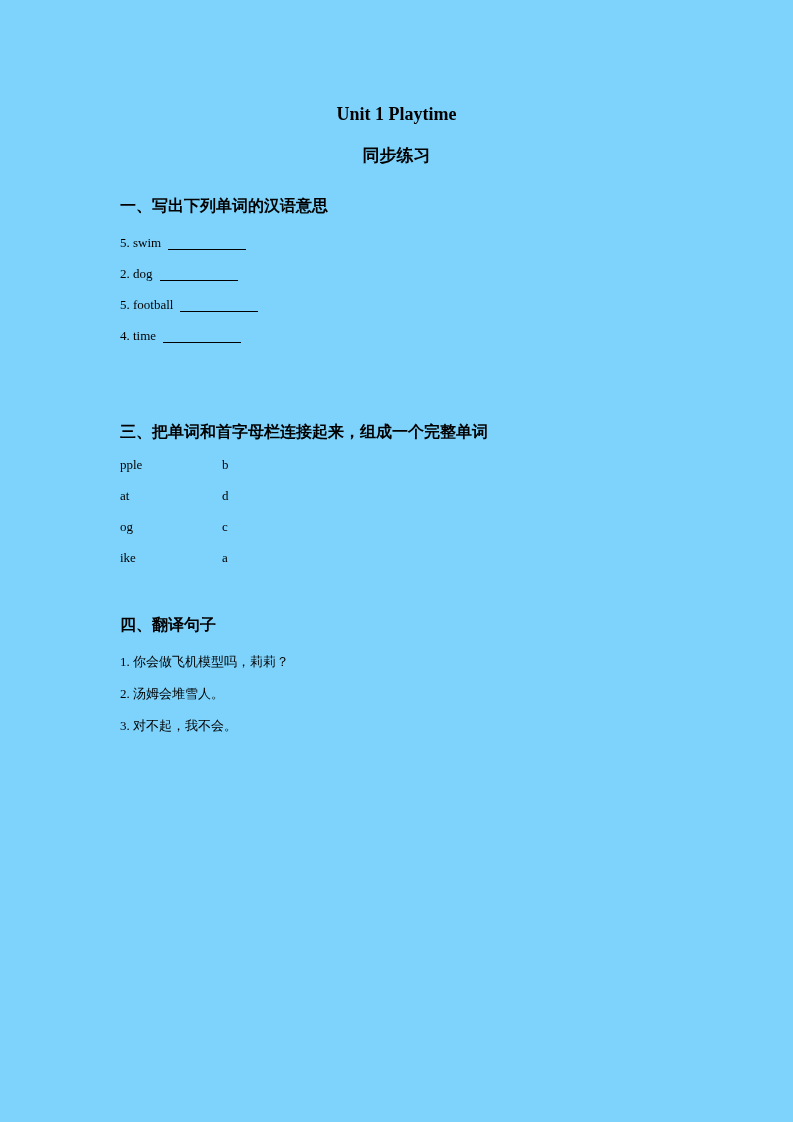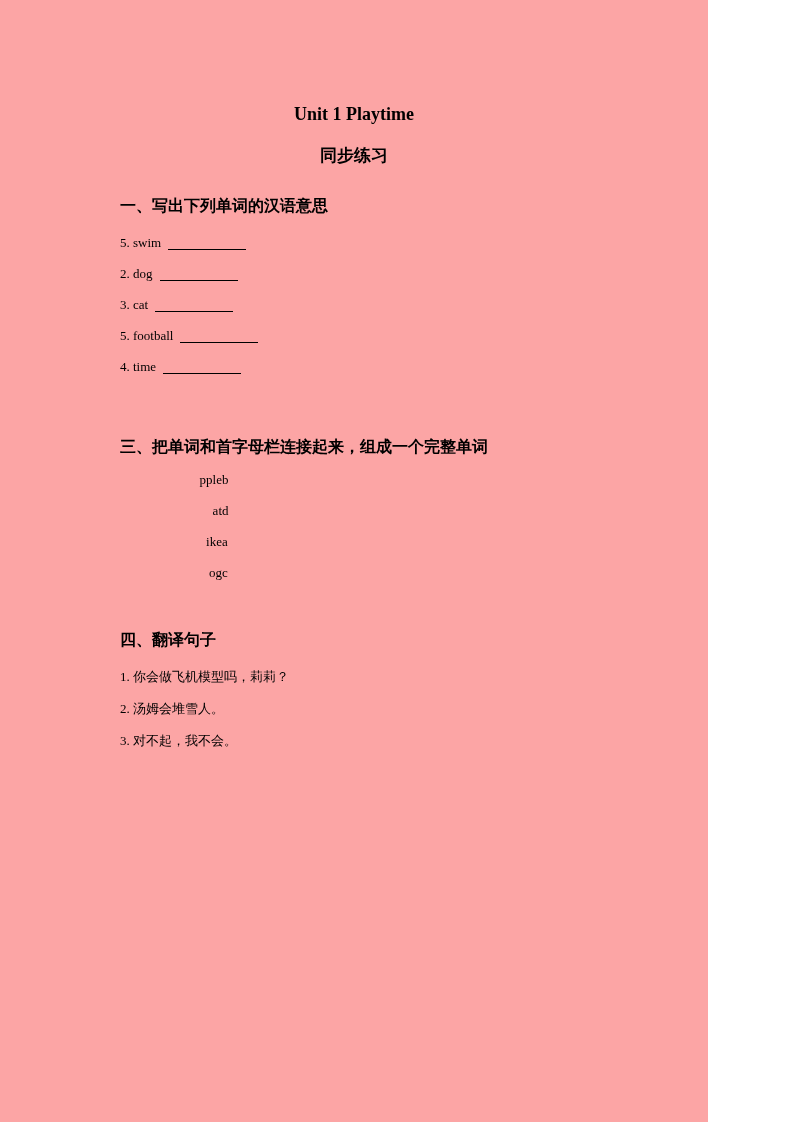--- a/index.html
+++ b/index.html
@@ -2,23 +2,23 @@
 <html><head>
 <meta charset="utf-8">
 <style>
   html, body {
     margin: 0;
     padding: 0;
     background: #ffffff;
   }
   .page {
     position: relative;
-    width: 708px;
+    width: 793px;
     height: 1122px;
-    background: #fca5a5;
+    background: #7dd3fc;
     overflow: hidden;
     font-family: "Liberation Serif", "DejaVu Serif", serif;
     color: #000000;
   }
   .content {
     padding-top: 104px;
   }
   .title {
     text-align: center;
     font-size: 18px;
@@ -47,21 +47,21 @@
   }
   .s-heading {
     font-size: 16px;
     line-height: 22px;
     font-weight: bold;
     font-family: "Liberation Sans", "DejaVu Sans", sans-serif;
     margin: 0 0 17px 0;
   }
   .sec1 .s-heading { margin-top: 20px; }
   .sec2 .s-heading { margin-top: 41px; margin-bottom: 24px; }
-  .sec3 .s-heading { margin-top: 60px; margin-bottom: 13px; }
+  .sec3 .s-heading { margin-top: 76px; margin-bottom: 13px; }
   .sec4 .s-heading { margin-top: 47px; }
   .item {
     font-size: 13px;
     line-height: 18px;
     margin: 0 0 13px 0;
   }
   .sec4 .item {
     margin-bottom: 14px;
   }
   .blank {
@@ -74,21 +74,20 @@
   .blank-short { width: 78px; }
   .blank-long  { width: 88px; }
   .match-row {
     font-size: 13px;
     line-height: 18px;
     margin: 0 0 13px 0;
   }
   .match-word {
     display: inline-block;
     width: 102px;
-    text-align: right;
   }
   .match-letter {
     display: inline-block;
   }
 </style>
 </head>
 <body>
 
 <div class="page">
   <div class="content">
@@ -98,44 +97,41 @@
 
     <div class="section sec1">
       <div class="s-heading">一、写出下列单词的汉语意思</div>
       <div class="item">
         <span>5. swim</span><span class="blank blank-short"></span>
       </div>
       <div class="item">
         <span>2. dog</span><span class="blank blank-short"></span>
       </div>
       <div class="item">
-        <span>3. cat</span><span class="blank blank-short"></span>
-      </div>
-      <div class="item">
         <span>5. football</span><span class="blank blank-short"></span>
       </div>
       <div class="item">
         <span>4. time</span><span class="blank blank-short"></span>
       </div>
     </div>
 
 
     <div class="section sec3">
       <div class="s-heading">三、把单词和首字母栏连接起来，组成一个完整单词</div>
       <div class="match-row">
         <span class="match-word">pple</span><span class="match-letter">b</span>
       </div>
       <div class="match-row">
         <span class="match-word">at</span><span class="match-letter">d</span>
       </div>
       <div class="match-row">
-        <span class="match-word">ike</span><span class="match-letter">a</span>
+        <span class="match-word">og</span><span class="match-letter">c</span>
       </div>
       <div class="match-row">
-        <span class="match-word">og</span><span class="match-letter">c</span>
+        <span class="match-word">ike</span><span class="match-letter">a</span>
       </div>
     </div>
 
     <div class="section sec4">
       <div class="s-heading">四、翻译句子</div>
       <div class="item">1.  你会做飞机模型吗，莉莉？</div>
       <div class="item">2.  汤姆会堆雪人。</div>
       <div class="item">3.  对不起，我不会。</div>
     </div>
 

